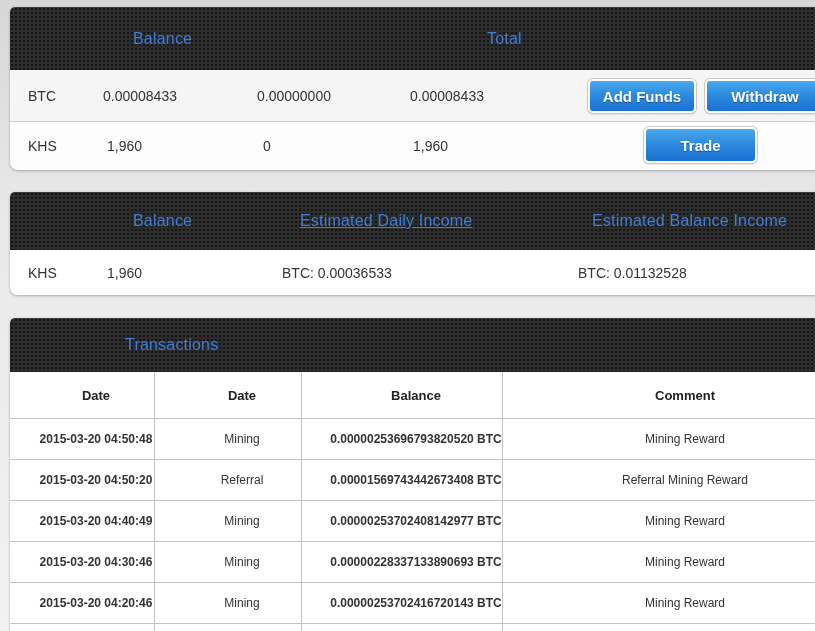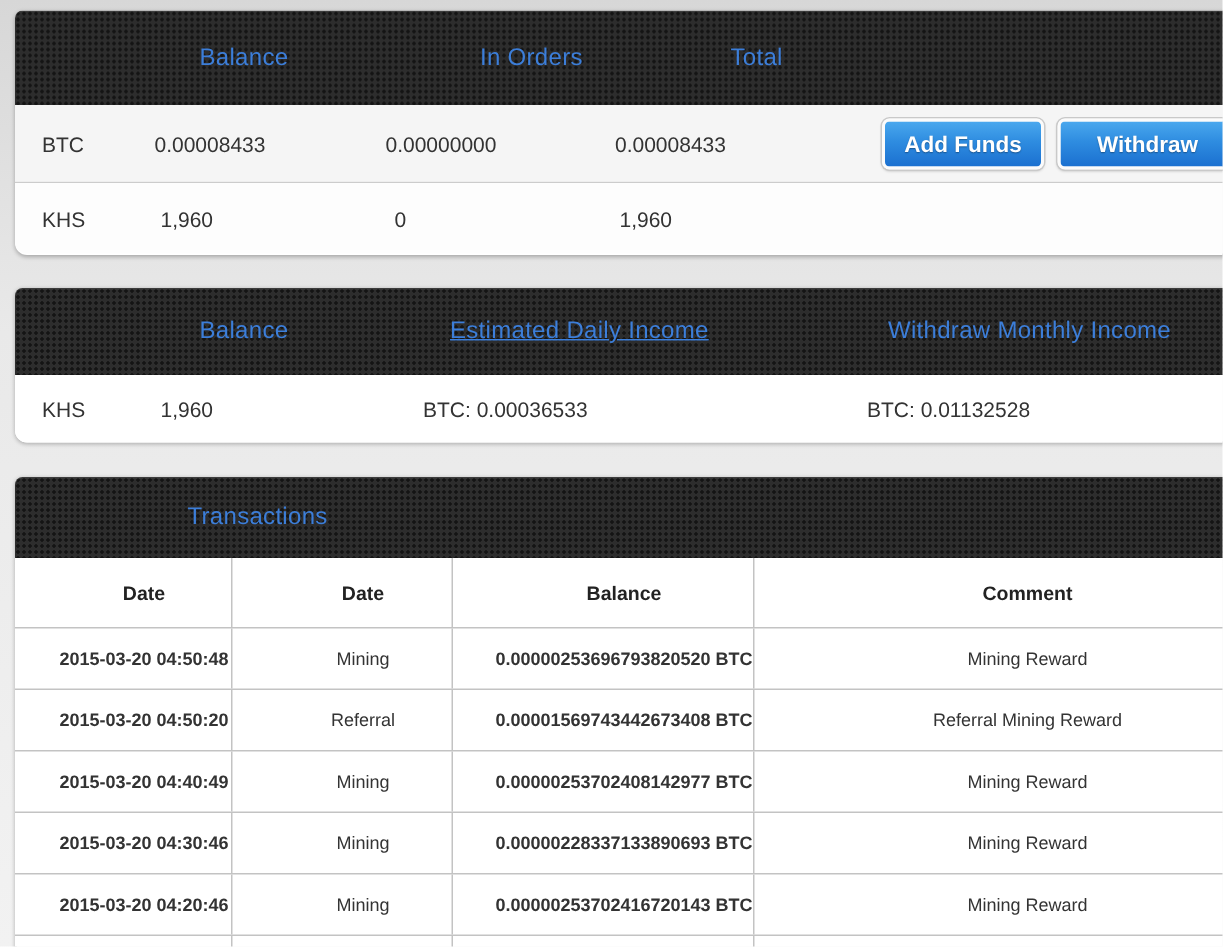--- a/index.html
+++ b/index.html
@@ -65,47 +65,47 @@
   .stub-row { height:50px; }
   .td-date { font-weight:bold; }
   .td-balance { color:#2f9e4f; font-weight:bold; }
 </style>
 </head>
 <body>
 
 <section class="panel" style="top:7px; height:163px;">
   <div class="phead" style="height:63px;">
     <span style="left:123px;">Balance</span>
-    <span style="left:310px;">In Orders</span>
     <span style="left:477px;">Total</span>
   </div>
 
   <div class="acct-row" style="height:51px; background:#f5f5f5;">
     <span class="cur" style="left:18px;">BTC</span>
     <span style="left:93px;">0.00008433</span>
     <span style="left:247px;">0.00000000</span>
     <span style="left:400px;">0.00008433</span>
   </div>
 
   <div class="acct-row" style="height:48px; background:#fdfdfd; border-top:1px solid #cccccc; border-radius:0 0 8px 8px;">
     <span class="cur" style="left:18px;">KHS</span>
     <span style="left:97px;">1,960</span>
     <span style="left:253px;">0</span>
     <span style="left:403px;">1,960</span>
   </div>
 
   <button class="btn" style="left:578px; top:72px; width:108px; height:34px;">Add Funds</button>
   <button class="btn" style="left:695px; top:72px; width:120px; height:34px;">Withdraw</button>
+  <button class="btn" style="left:634px; top:120px; width:113px; height:36px;">Trade</button>
 </section>
 
 <section class="panel" style="top:192px; height:103px;">
   <div class="phead" style="height:58px;">
     <span style="left:123px;">Balance</span>
     <span style="left:290px;text-decoration:underline;">Estimated Daily Income</span>
-    <span style="left:582px;">Withdraw Monthly Income</span>
+    <span style="left:582px;">Estimated Balance Income</span>
   </div>
   <div class="acct-row" style="height:45px; background:#fff; border-radius:0 0 8px 8px;">
     <span class="cur" style="left:18px;">KHS</span>
     <span style="left:97px;">1,960</span>
     <span style="left:272px;">BTC: 0.00036533</span>
     <span style="left:568px;">BTC: 0.01132528</span>
   </div>
 </section>
 
 <section class="panel" style="top:318px; height:333px; border-radius:5px 5px 0 0;">

